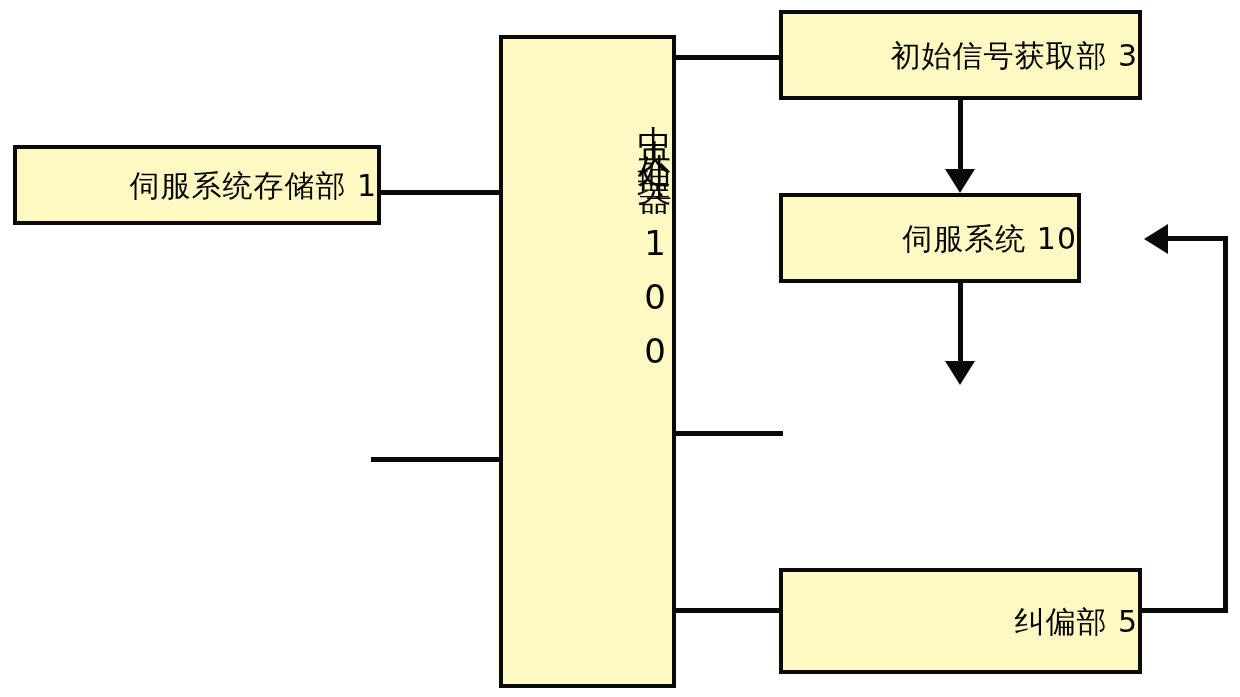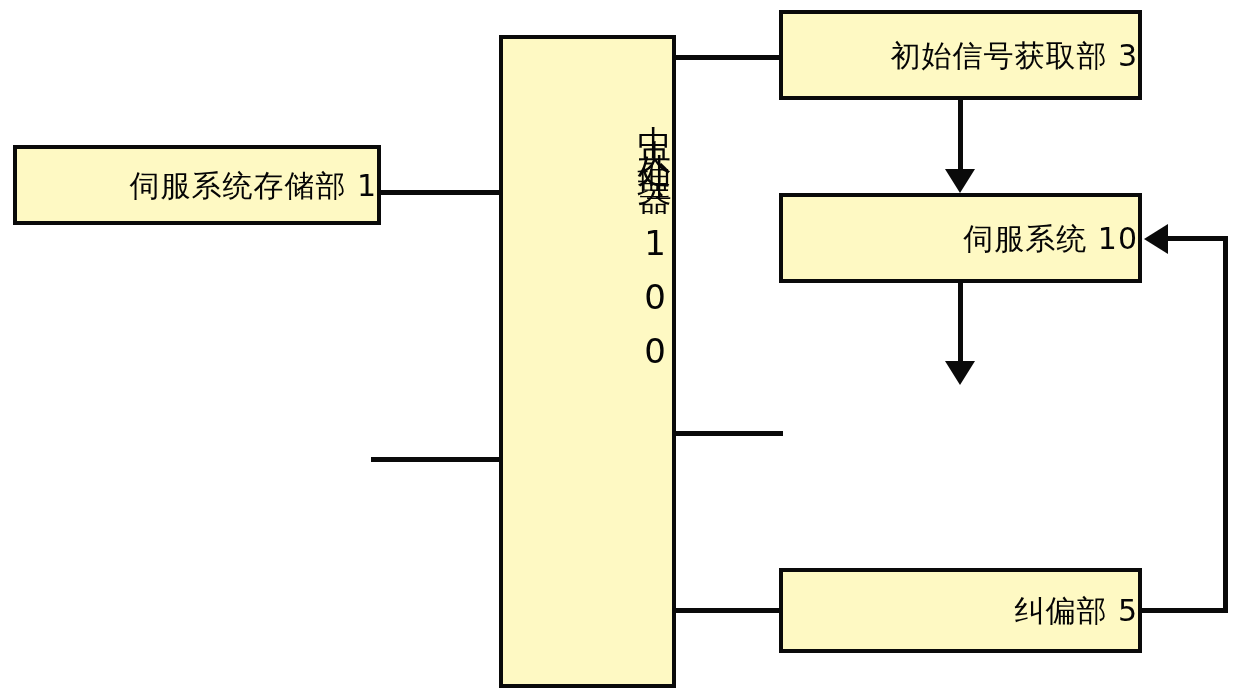--- a/index.html
+++ b/index.html
@@ -67,34 +67,34 @@
   
   #box-initial {
     left: 779px;
     top: 10px;
     width: 363px;
     height: 90px;
   }
   #box-servo {
     left: 779px;
     top: 193px;
-    width: 363px;
+    width: 302px;
     height: 90px;
   }
   #box-feedback {
     left: 779px;
     top: 385px;
     width: 363px;
     height: 90px;
   }
   #box-correct {
     left: 779px;
     top: 568px;
     width: 363px;
-    height: 85px;
+    height: 106px;
   }
   
   .ln {
     position: absolute;
     background: #0a0a0a;
     z-index: 1;
   }
   .ln-h { height: 5px; }
   .ln-v { width: 5px; }
   

